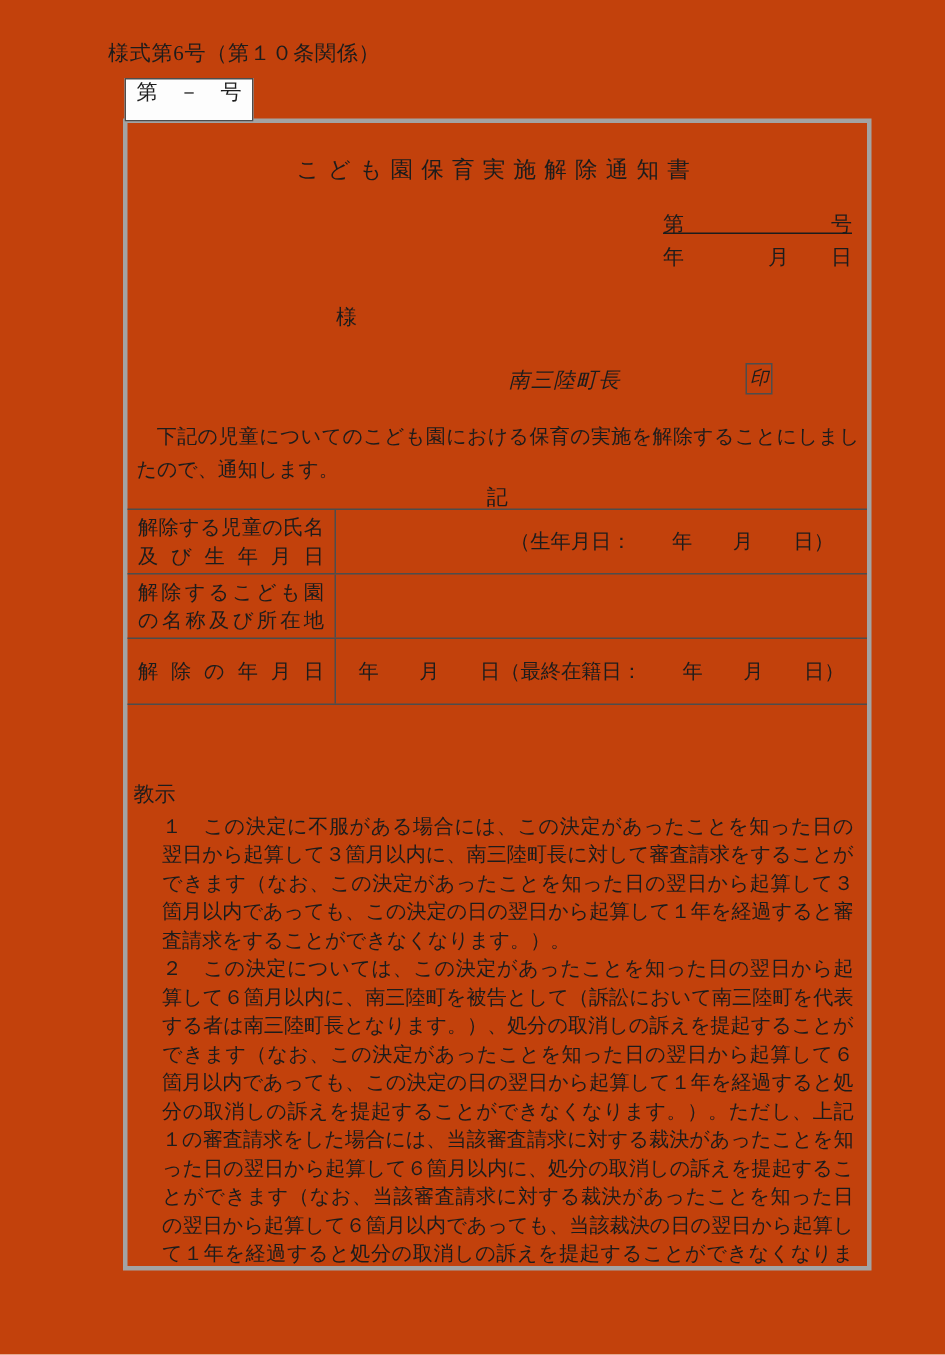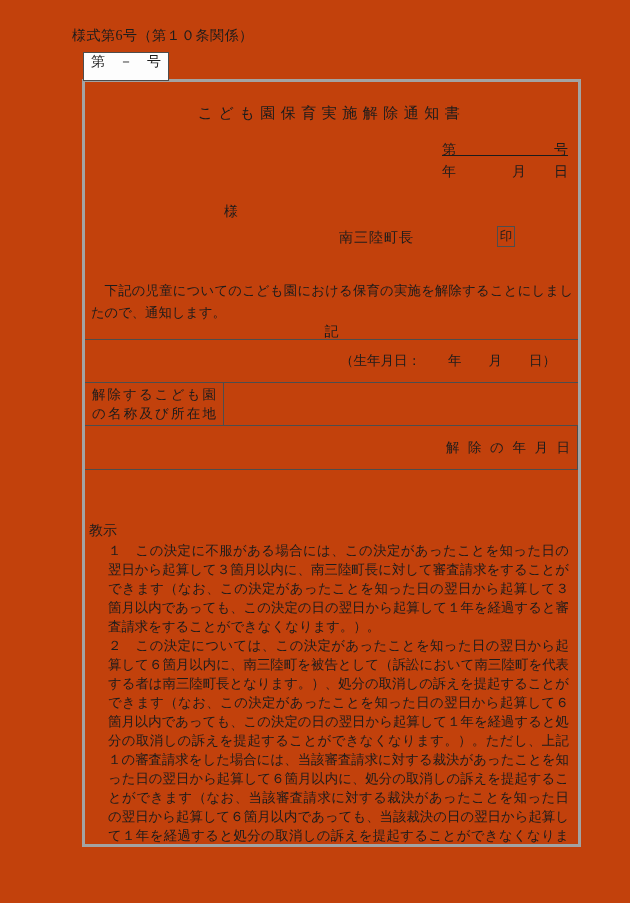--- a/index.html
+++ b/index.html
@@ -68,21 +68,21 @@
     right: 0;
     padding-right: 10px;
     font-size: 14px;
   }
   .addressee {
     position: absolute;
     top: 121px;
     left: 139px;
     font-size: 14px;
   }
-  .issuer-row { position: absolute; top: 144px; left: 0; width: 100%; height: 22px; }
+  .issuer-row { position: absolute; top: 160px; left: 0; width: 100%; height: 22px; font-style: italic; }
   .issuer {
     position: absolute;
     left: 254px;
     top: 3px;
     font-size: 14px;
     letter-spacing: 1px;
   }
   .seal-box {
     position: absolute;
     left: 412px;
@@ -195,38 +195,45 @@
       </span>
     </div>
 
     <div class="body-par">　下記の児童についてのこども園における保育の実施を解除することにしましたので、通知します。</div>
 
     <div class="ki">記</div>
 
     <div class="dtable">
 
       <div class="trow r0">
+        <div class="tlabel">
+          <div class="jline">解除する児童の氏名</div>
+          <div class="jline">及び生年月日</div>
+        </div>
         <div class="tvalue v-right">
           <span>（生年月日：　　年　　月　　日）</span>
         </div>
       </div>
 
       <div class="trow r1">
         <div class="tlabel">
           <div class="jline">解除するこども園</div>
           <div class="jline">の名称及び所在地</div>
         </div>
         <div class="tvalue">
           <span></span>
         </div>
       </div>
 
       <div class="trow r2">
         <div class="tlabel">
           <div class="jline">解除の年月日</div>
+        </div>
+        <div class="tvalue v-center">
+          <span>年　　月　　日（最終在籍日：　　年　　月　　日）</span>
         </div>
       </div>
 
 
     </div>
 
     <div class="kyoji">
       <div class="kyoji-heading">教示</div>
       <div class="kyoji-item">１　この決定に不服がある場合には、この決定があったことを知った日の翌日から起算して３箇月以内に、南三陸町長に対して審査請求をすることができます（なお、この決定があったことを知った日の翌日から起算して３箇月以内であっても、この決定の日の翌日から起算して１年を経過すると審査請求をすることができなくなります。）。</div>
       <div class="kyoji-item">２　この決定については、この決定があったことを知った日の翌日から起算して６箇月以内に、南三陸町を被告として（訴訟において南三陸町を代表する者は南三陸町長となります。）、処分の取消しの訴えを提起することができます（なお、この決定があったことを知った日の翌日から起算して６箇月以内であっても、この決定の日の翌日から起算して１年を経過すると処分の取消しの訴えを提起することができなくなります。）。ただし、上記１の審査請求をした場合には、当該審査請求に対する裁決があったことを知った日の翌日から起算して６箇月以内に、処分の取消しの訴えを提起することができます（なお、当該審査請求に対する裁決があったことを知った日の翌日から起算して６箇月以内であっても、当該裁決の日の翌日から起算して１年を経過すると処分の取消しの訴えを提起することができなくなります。)。</div>

